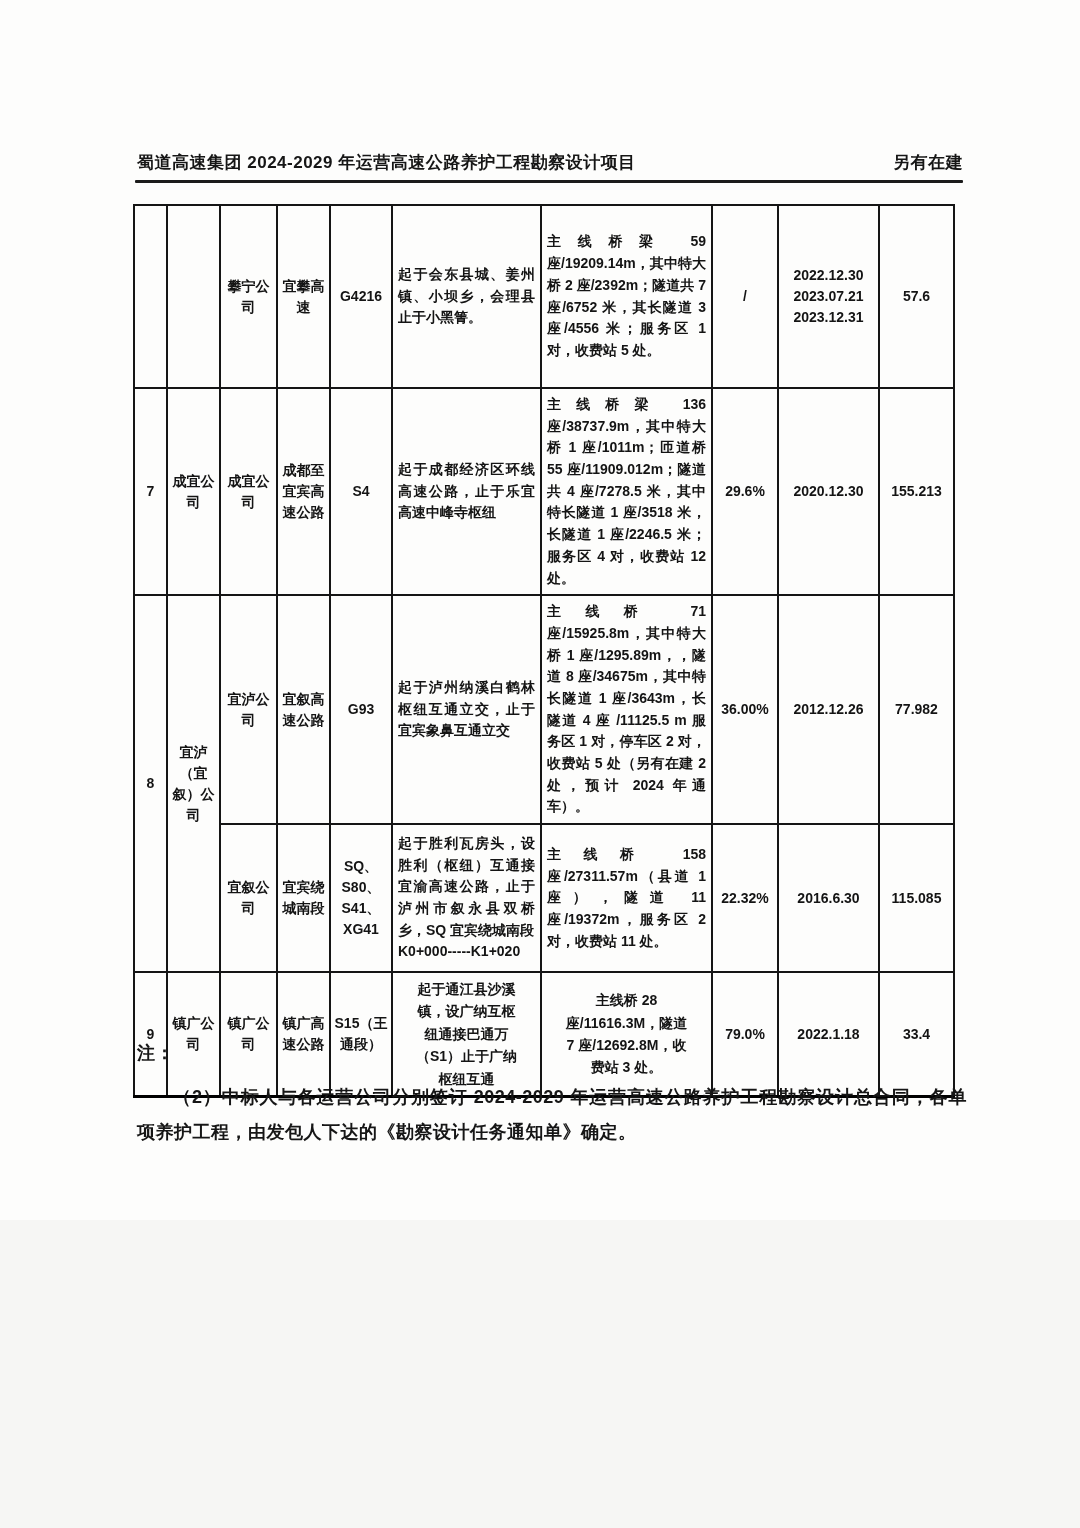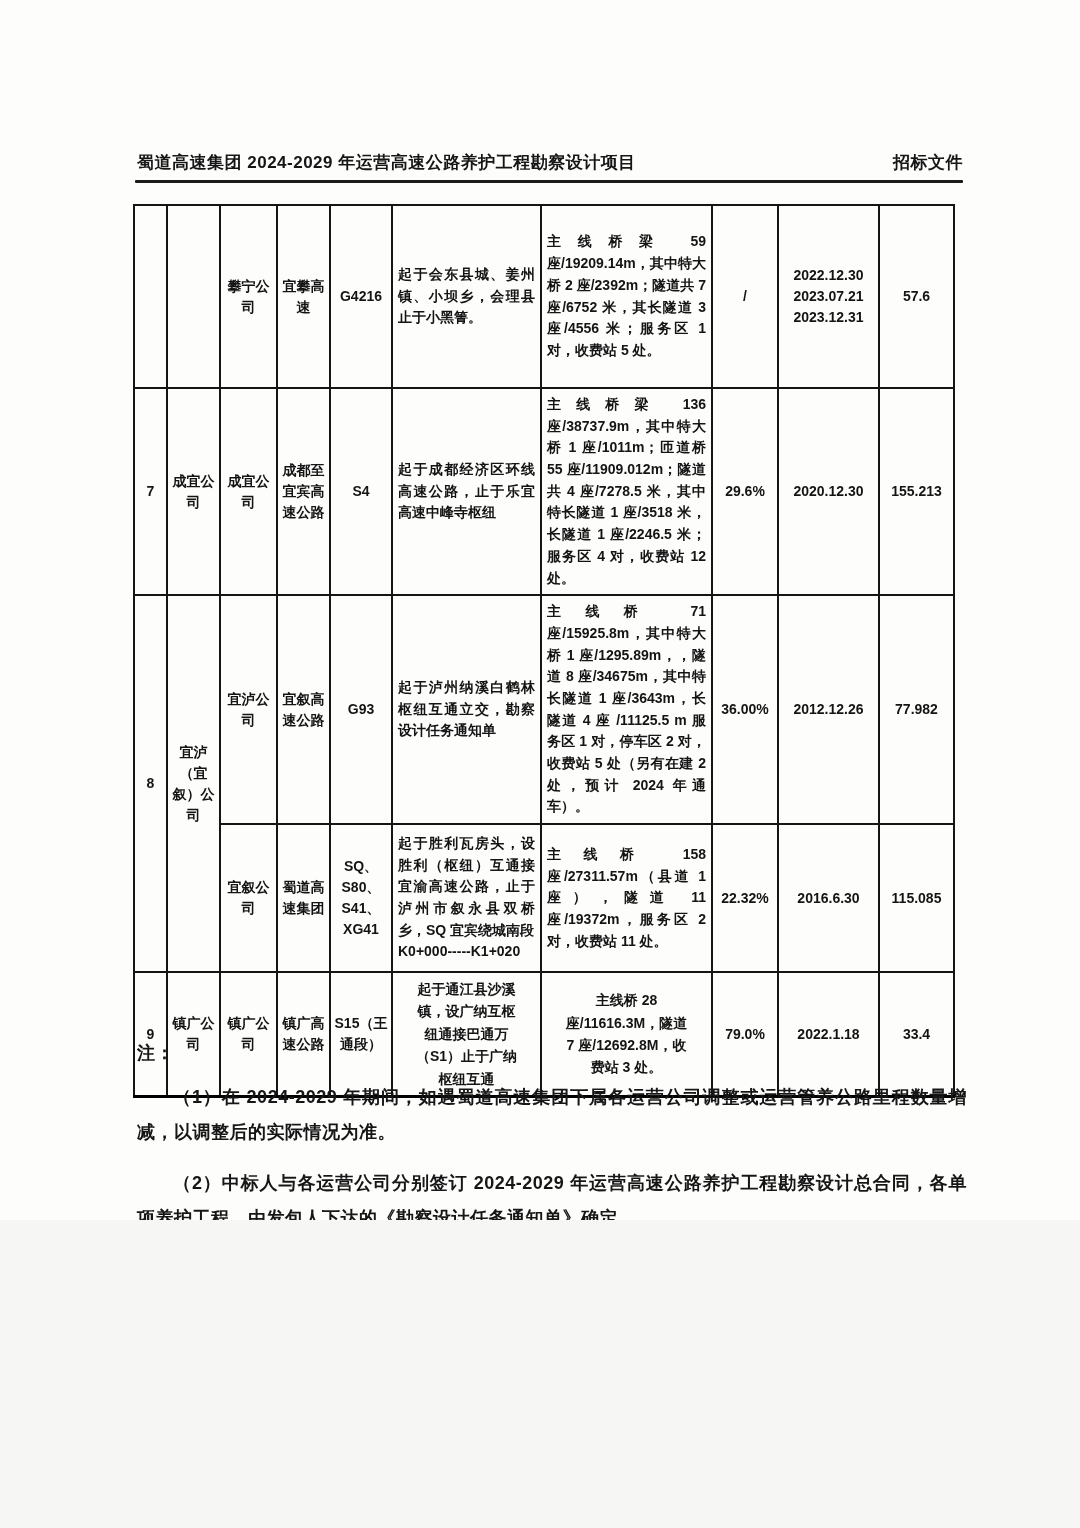--- a/index.html
+++ b/index.html
@@ -86,21 +86,21 @@
     background:#262626;border-radius:1px;
   }
 </style>
 </head>
 <body>
 
 <div class="page">
 
   <div class="doc-header">
     <span>蜀道高速集团 2024-2029 年运营高速公路养护工程勘察设计项目</span>
-    <span>招标文件</span>
+    <span>另有在建</span>
   </div>
   <div class="header-rule"></div>
 
   <table class="doc-table">
     <colgroup>
       <col style="width:33px">
         <col style="width:53px">
         <col style="width:57px">
       <col style="width:53px">
         <col style="width:62px">
@@ -136,29 +136,29 @@
         <td>29.6%</td>
         <td class="pre">2020.12.30</td>
         <td>155.213</td>
       </tr>
       <tr class="r3">
         <td rowspan="2">8</td>
         <td rowspan="2">宜泸（宜叙）公司</td>
         <td>宜泸公司</td>
         <td>宜叙高速公路</td>
         <td>G93</td>
-        <td class="txt">起于泸州纳溪白鹤林枢纽互通立交，勘察设计任务通知单</td>
+        <td class="txt">起于泸州纳溪白鹤林枢纽互通立交，止于宜宾象鼻互通立交</td>
         <td class="txt">主线桥 71 座/15925.8m，其中特大桥 1 座/1295.89m，，隧道 8 座/34675m，其中特长隧道 1 座/3643m，长隧道 4 座 /11125.5 m 服务区 1 对，停车区 2 对，收费站 5 处（另有在建 2 处，预计 2024 年通车）。</td>
         <td>36.00%</td>
         <td class="pre">2012.12.26</td>
         <td>77.982</td>
       </tr>
       <tr class="r4">
         <td>宜叙公司</td>
-        <td>蜀道高速集团</td>
+        <td>宜宾绕城南段</td>
         <td class="pre">SQ、
 S80、
 S41、
 XG41</td>
         <td class="txt pre">起于胜利瓦房头，设胜利（枢纽）互通接宜渝高速公路，止于泸州市叙永县双桥乡，SQ 宜宾绕城南段
 K0+000-----K1+020</td>
         <td class="txt">主线桥 158 座/27311.57m（县道 1 座），隧道 11 座/19372m，服务区 2 对，收费站 11 处。</td>
         <td>22.32%</td>
         <td class="pre">2016.6.30</td>
         <td>115.085</td>
@@ -173,20 +173,19 @@
         <td class="center-txt">主线桥 28 座/11616.3M，隧道 7 座/12692.8M，收费站 3 处。</td>
         <td>79.0%</td>
         <td class="pre">2022.1.18</td>
         <td>33.4</td>
       </tr>
     </tbody>
   </table>
 
   <div class="notes">
     <p class="note-label">注：</p>
-    <p class="note-item">（1）在 2024-2029 年期间，如遇蜀道高速集团下属各运营公司调整或运营管养公路里程数量增减，以调整后的实际情况为准。</p>
     <p class="note-item">（2）中标人与各运营公司分别签订 2024-2029 年运营高速公路养护工程勘察设计总合同，各单项养护工程，由发包人下达的《勘察设计任务通知单》确定。</p>
   </div>
 
   <div class="stray-dot"></div>
   <div class="footer-rule"></div>
 
 </div>
 
 </body></html>

